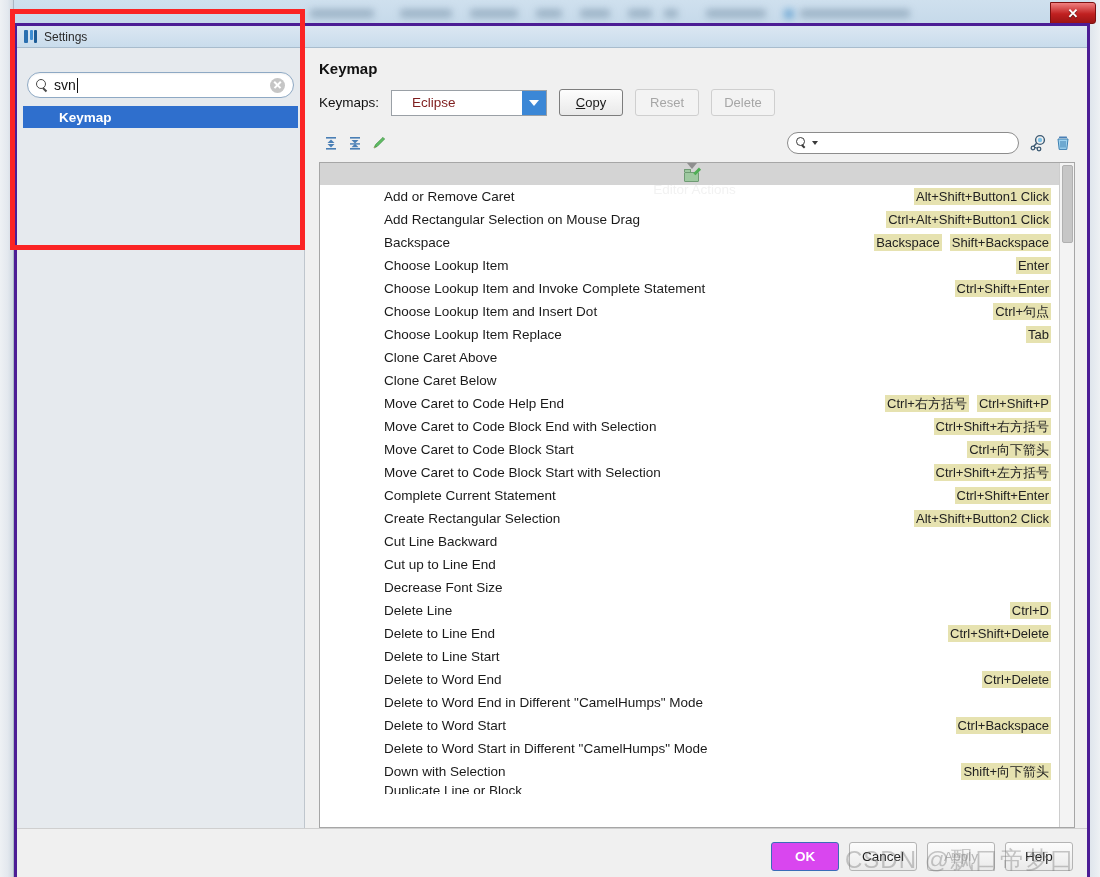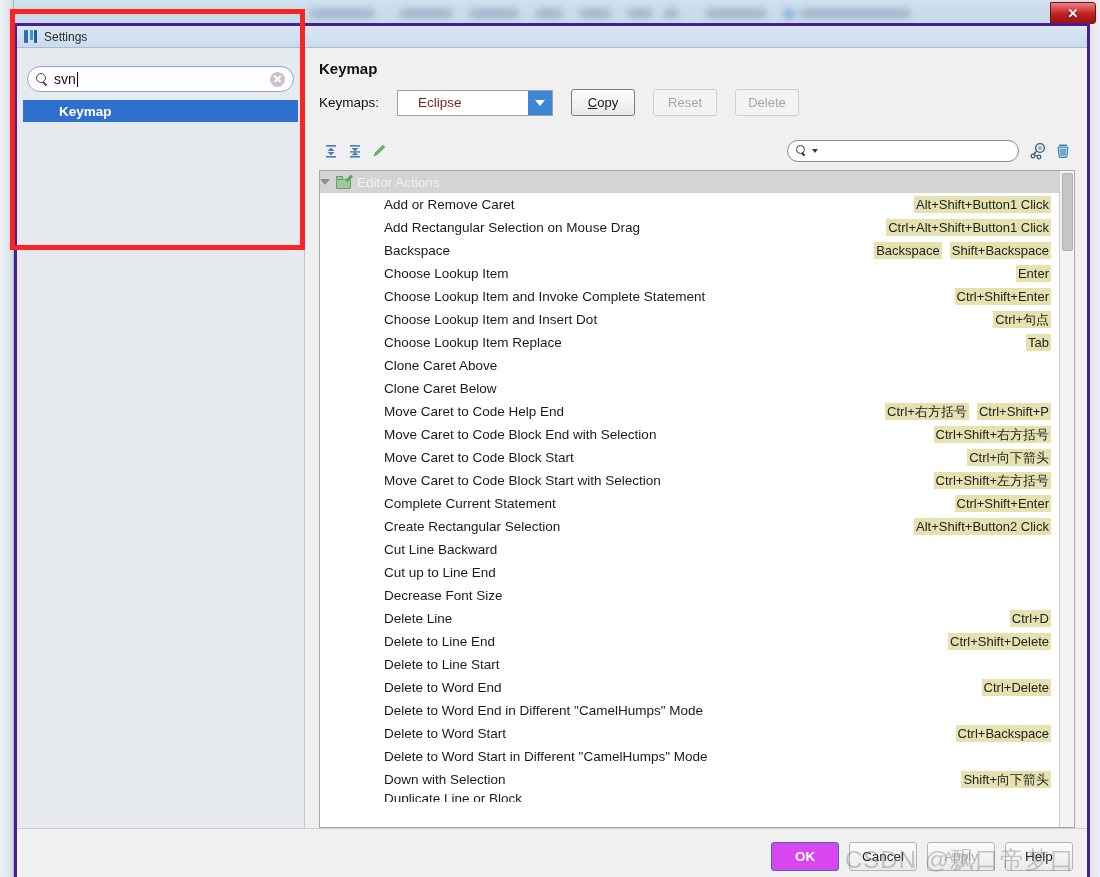--- a/index.html
+++ b/index.html
@@ -96,21 +96,21 @@
   
   .left-pane {
     width: 288px;
     background: #e6eaee;
     border-right: 1px solid #bfc6cd;
     display: flex; flex-direction: column;
     padding: 8px 6px 0 6px;
   }
   .search-wrap {
     position: relative;
-    height: 26px; margin: 10px 4px 8px 4px;
+    height: 26px; margin: 16px 4px 8px 4px;
   }
   .search-box {
     width: 100%; height: 26px;
     border: 1px solid #8ea9c4;
     border-radius: 13px;
     background: #fff;
     display: flex; align-items: center;
     padding: 0 8px;
     box-shadow: inset 0 1px 2px rgba(0,0,0,.06);
   }
@@ -165,22 +165,22 @@
     display: flex; flex-direction: column;
     background: #f0f0f0;
     min-width: 0;
   }
   .pane-title {
     font-size: 15px; font-weight: bold; color: #111;
     margin: 2px 0 12px 0;
   }
 
   .keymaps-row {
-    display: flex; align-items: center; gap: 18px;
-    margin-bottom: 22px;
+    display: flex; align-items: center; gap: 12px;
+    margin-bottom: 14px;
   }
   .keymaps-label { font-size: 13.5px; color: #111; }
   .combo {
     width: 156px; height: 26px;
     border: 1px solid #9aa0a6; background: #fff;
     display: flex; align-items: center;
     font-size: 13.5px; color: #7f1d1d;
     padding-left: 20px; cursor: pointer;
     position: relative;
   }
@@ -256,23 +256,24 @@
   }
   .tree-scroll {
     flex: 1;
     overflow: hidden;
     position: relative;
   }
   .group-row {
     height: 22px;
     background: #d4d4d4;
     display: flex; align-items: center;
-    padding-left: 0;
+    padding-left: 10px;
     font-size: 13.5px; color: #f2f2f2;
     cursor: pointer;
+    flex-direction: column;
   }
   .tri-down {
     width: 0; height: 0; margin-right: 6px; flex: none;
     border-left: 5px solid transparent;
     border-right: 5px solid transparent;
     border-top: 6px solid #8f8f8f;
   }
   .folder-ic {
     width: 16px; height: 13px; margin-right: 5px; flex: none;
     position: relative;

